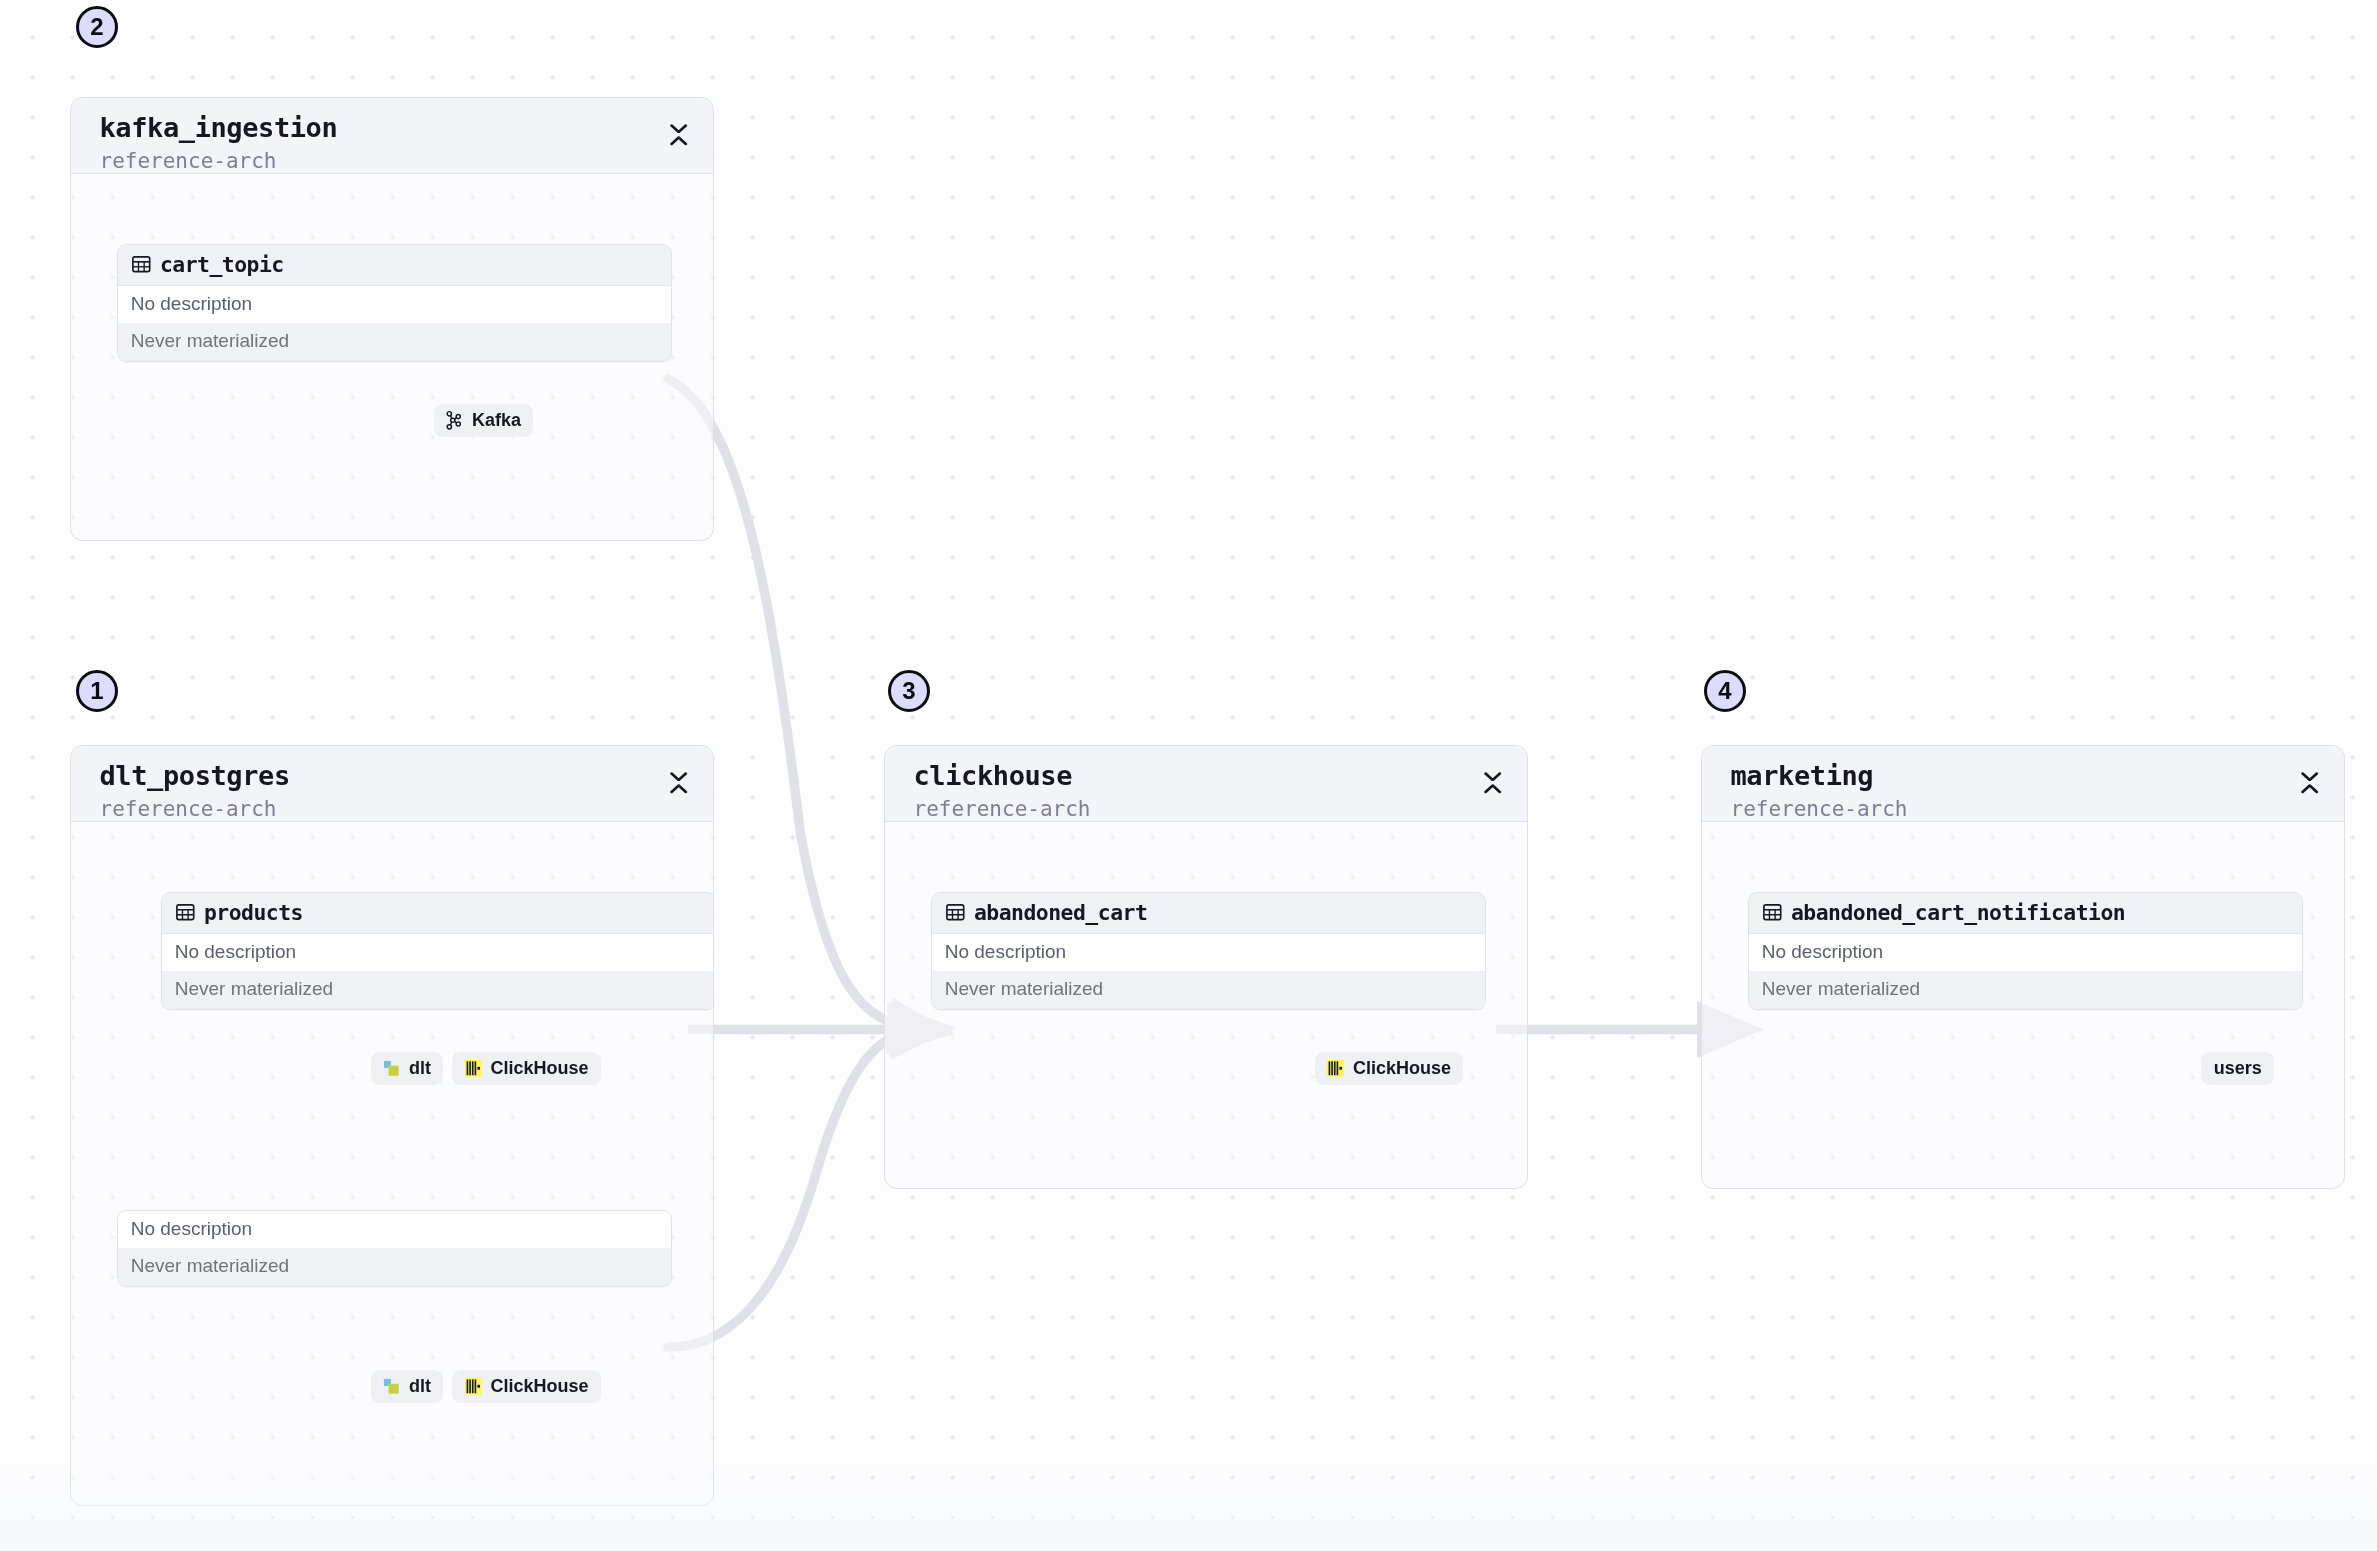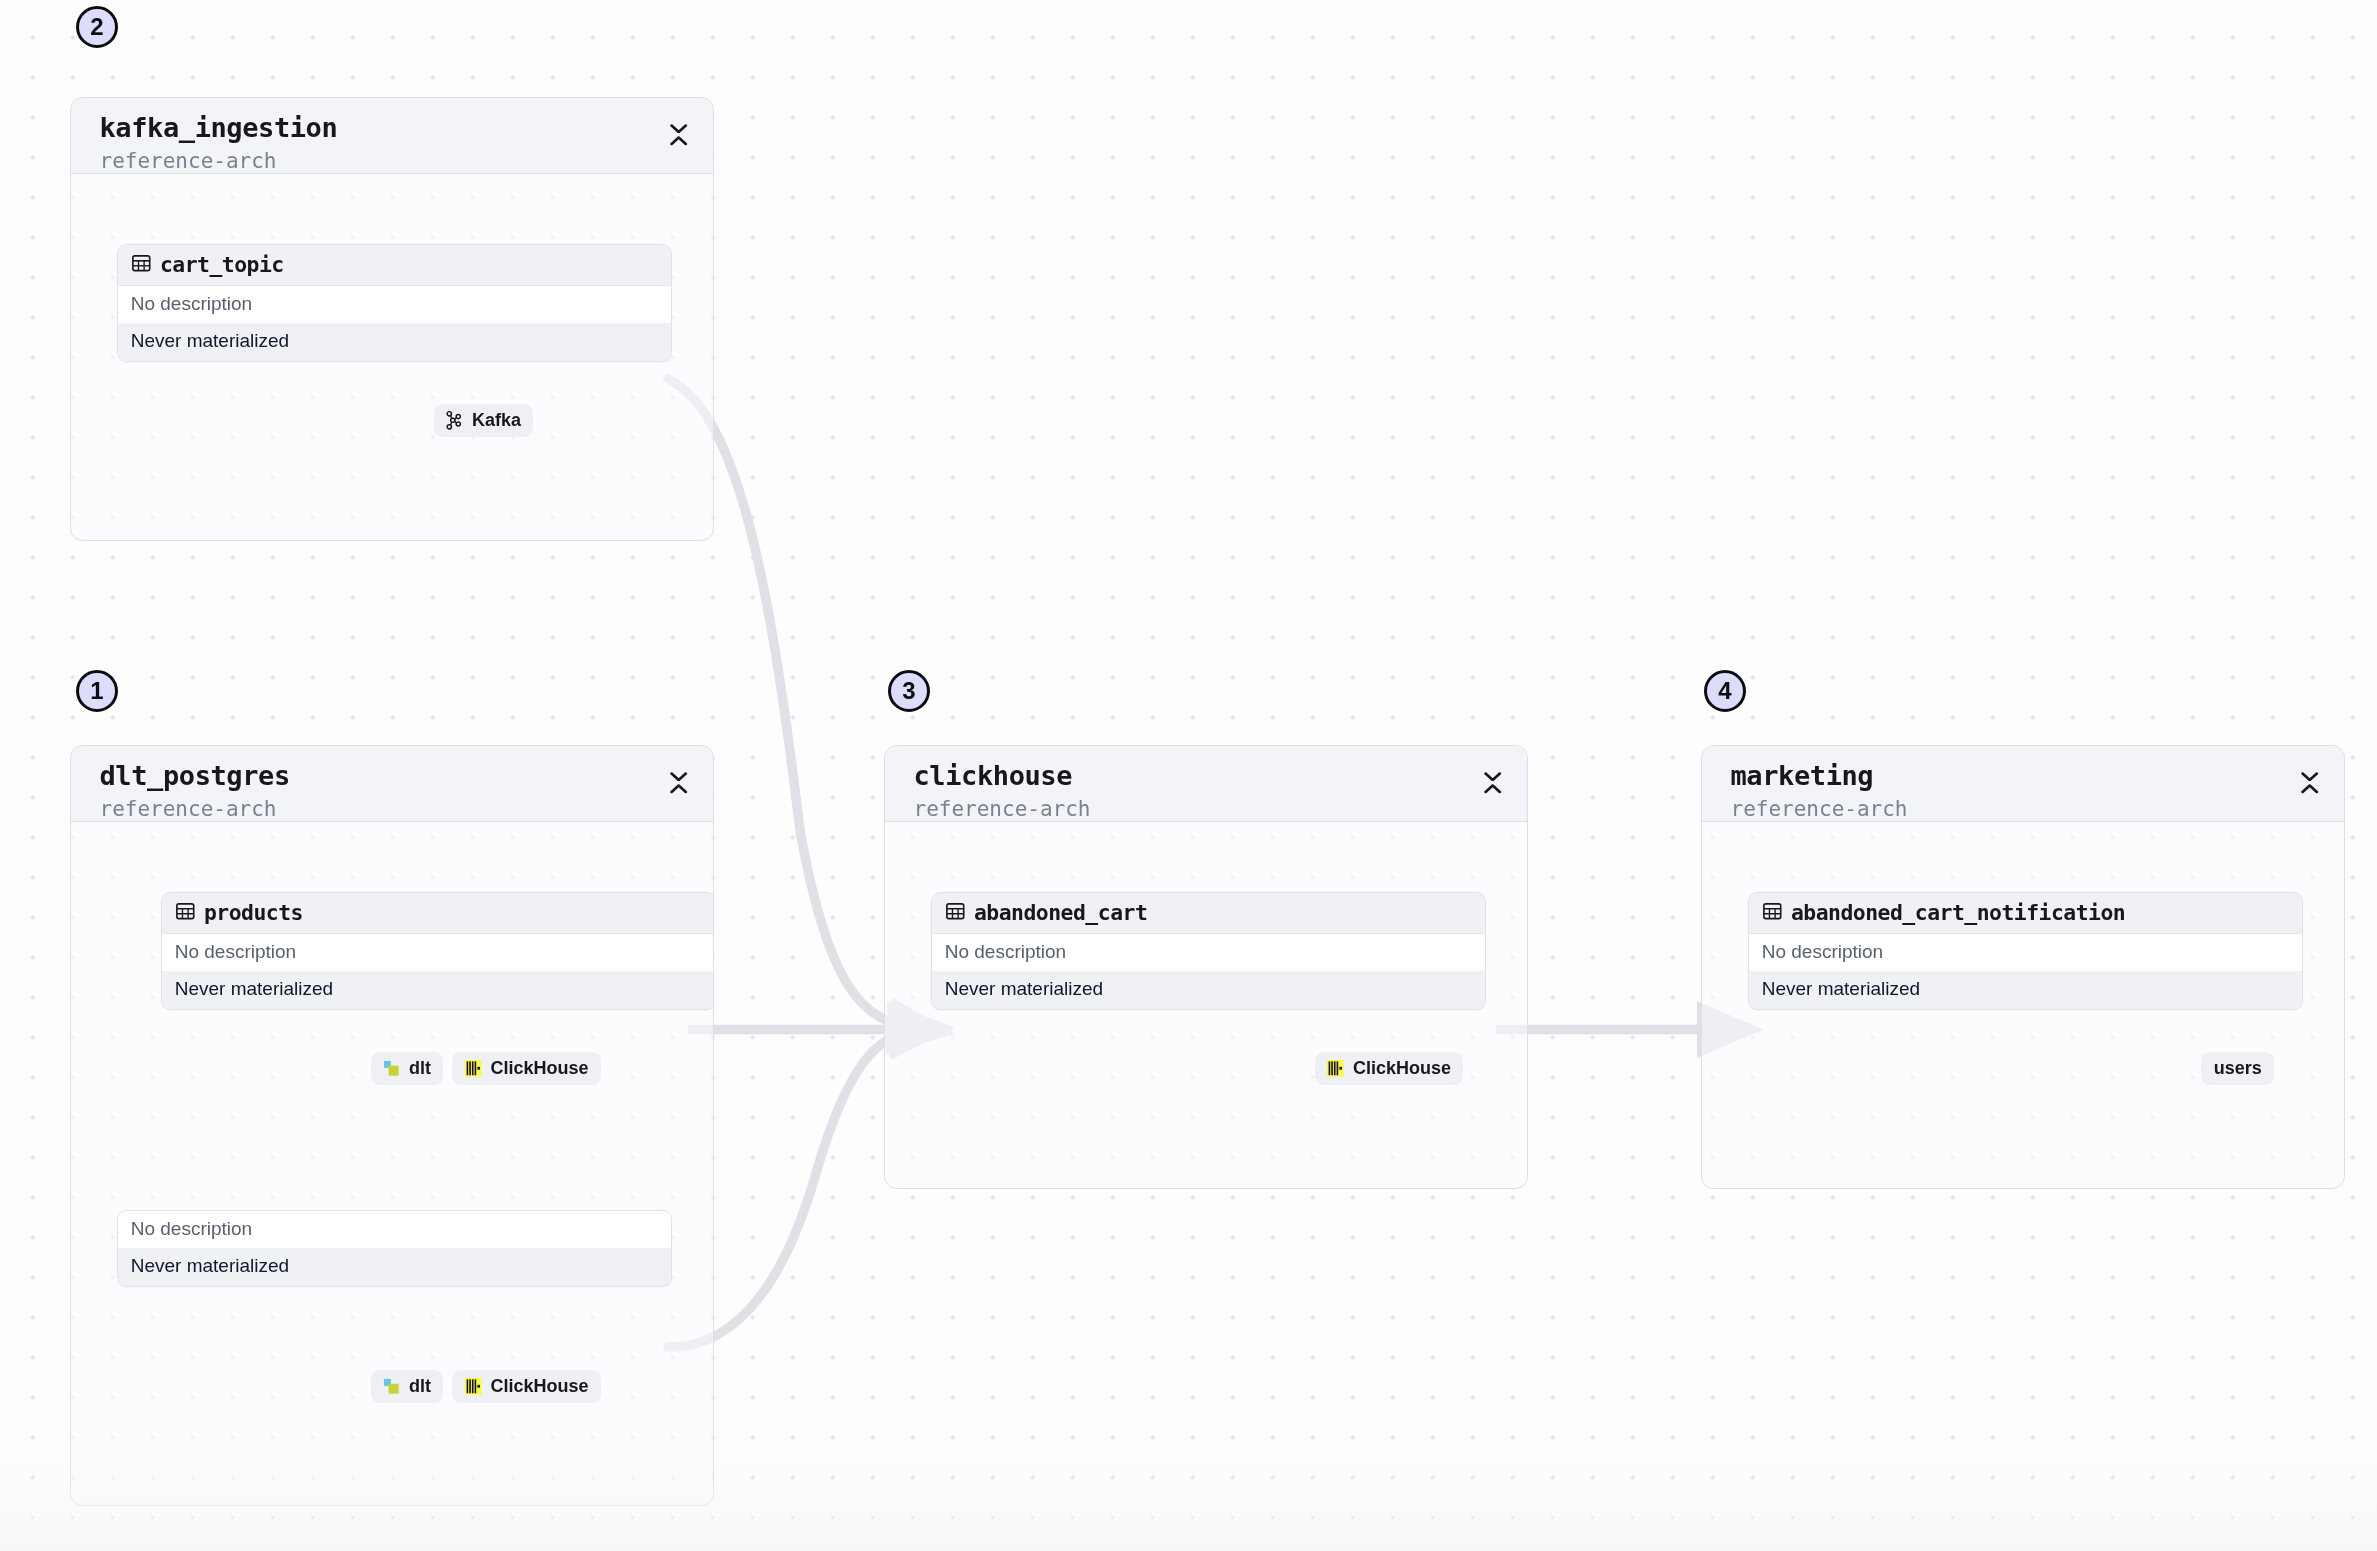--- a/index.html
+++ b/index.html
@@ -96,21 +96,21 @@
     border-radius: 9.5px;
     background: #ffffff;
     overflow: hidden;
     z-index: 20;
     box-shadow: 0 0.8px 1.6px rgba(22,24,29,0.04);
   }
   .model-head {
     background: #eff1f4;
     padding: 7.1px 12.7px 8px 12.7px;
     display: flex;
-    align-items: center;
+    align-items: flex-end;
     gap: 8.7px;
     border-bottom: 0.8px solid #e3e6ec;
   }
   .model-name {
     font-family: "DejaVu Sans Mono", "Liberation Mono", monospace;
     font-size: 21.4px;
     font-weight: 700;
     color: #16181d;
     letter-spacing: -0.5px;
     white-space: nowrap;
@@ -118,21 +118,21 @@
   .model-desc {
     background: #ffffff;
     padding: 7.1px 12.7px 8px 12.7px;
     font-size: 19px;
     color: #585f6e;
   }
   .model-mat {
     background: #eff1f4;
     padding: 7.1px 12.7px 8.7px 12.7px;
     font-size: 19px;
-    color: #0f172a;
+    color: #737373;
   }
 
   
   .badge-row {
     position: absolute;
     display: flex;
     align-items: center;
     gap: 9.5px;
     z-index: 22;
   }

